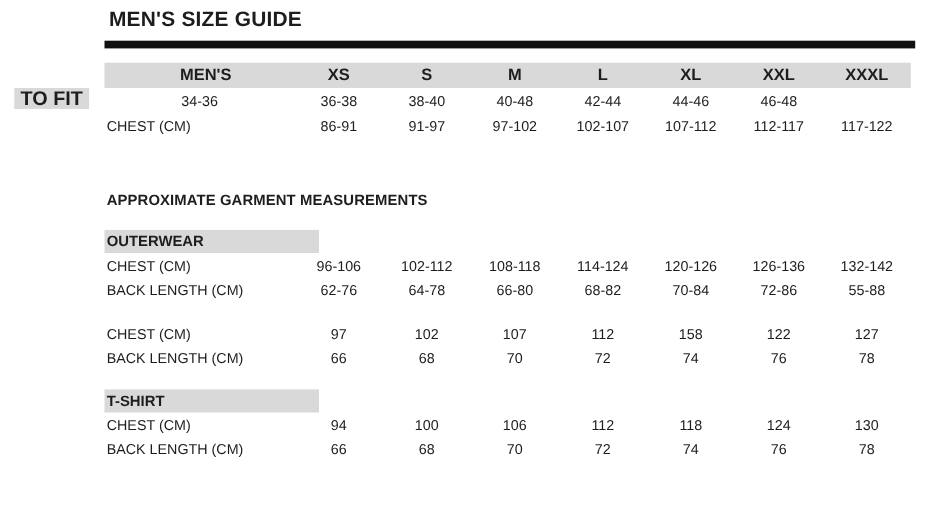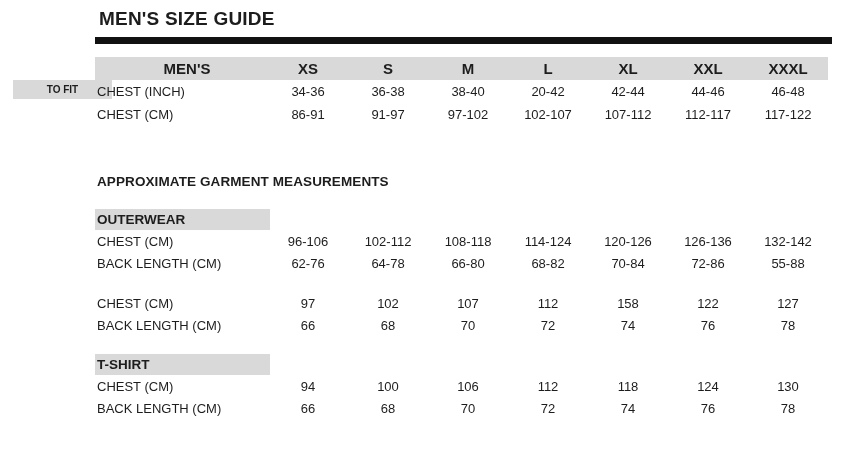--- a/index.html
+++ b/index.html
@@ -45,23 +45,23 @@
   .cell-label {
     text-align: left;
     padding-left: 2px;
     white-space: nowrap;
   }
   .header-row .cell-label { text-align: center; padding-left: 11px; }
   .cell-val { text-align: center; white-space: nowrap; }
   .tofit-tag {
     position: absolute;
     left: 13px; top: 80px;
-    width: 99px; height: 19px;
+    width: 68px; height: 19px;
     background: #d9d9d9;
-    font-size: 10px;
+    font-size: 18px;
     font-weight: bold;
     display: flex;
     align-items: center;
     justify-content: center;
     white-space: nowrap;
   }
   .garment-heading {
     position: absolute;
     left: 97px; top: 174px;
     font-size: 13.5px;
@@ -69,21 +69,21 @@
     letter-spacing: 0.1px;
     white-space: nowrap;
   }
   .garment-groups {
     position: absolute;
     left: 95px; top: 209px;
     width: 733px;
   }
   .group { margin-bottom: 18px; }
   .group-band {
-    width: 175px; height: 21px;
+    width: 195px; height: 21px;
     background: #d9d9d9;
     font-size: 13.5px;
     font-weight: bold;
     display: flex;
     align-items: center;
     box-sizing: border-box;
     padding-left: 2px;
     white-space: nowrap;
   }
   .group .grid-row { height: 22px; }
@@ -101,25 +101,24 @@
     <div class="cell-label">MEN'S</div>
     <div class="cell-val">XS</div>
     <div class="cell-val">S</div>
     <div class="cell-val">M</div>
     <div class="cell-val">L</div>
     <div class="cell-val">XL</div>
     <div class="cell-val">XXL</div>
     <div class="cell-val">XXXL</div>
   </div>
   <div class="grid-row">
-    <div class="cell-label">CHEST (INCH)</div>
     <div class="cell-val">34-36</div>
     <div class="cell-val">36-38</div>
     <div class="cell-val">38-40</div>
-    <div class="cell-val">20-42</div>
+    <div class="cell-val">40-48</div>
     <div class="cell-val">42-44</div>
     <div class="cell-val">44-46</div>
     <div class="cell-val">46-48</div>
   </div>
   <div class="grid-row">
     <div class="cell-label">CHEST (CM)</div>
     <div class="cell-val">86-91</div>
     <div class="cell-val">91-97</div>
     <div class="cell-val">97-102</div>
     <div class="cell-val">102-107</div>

